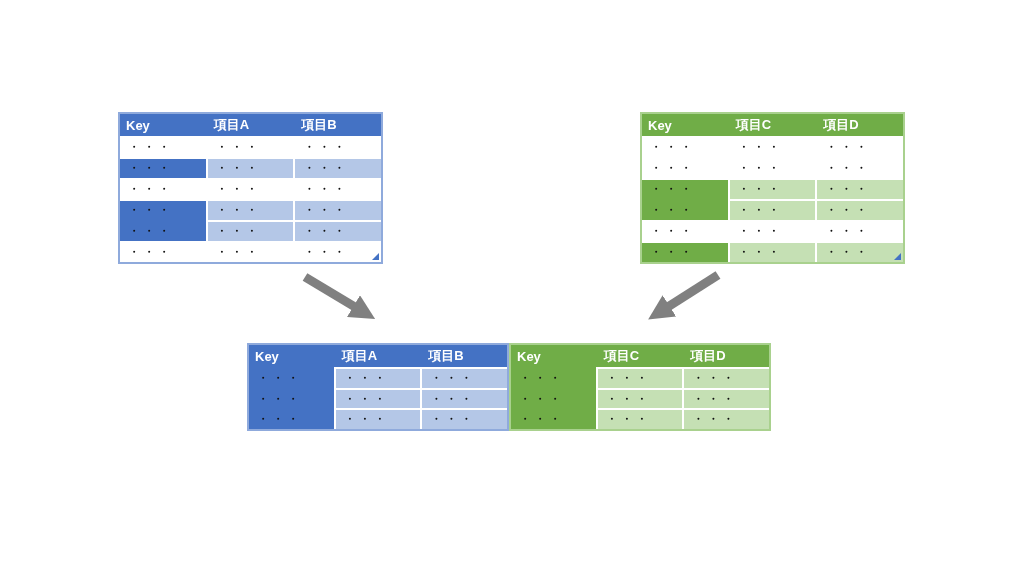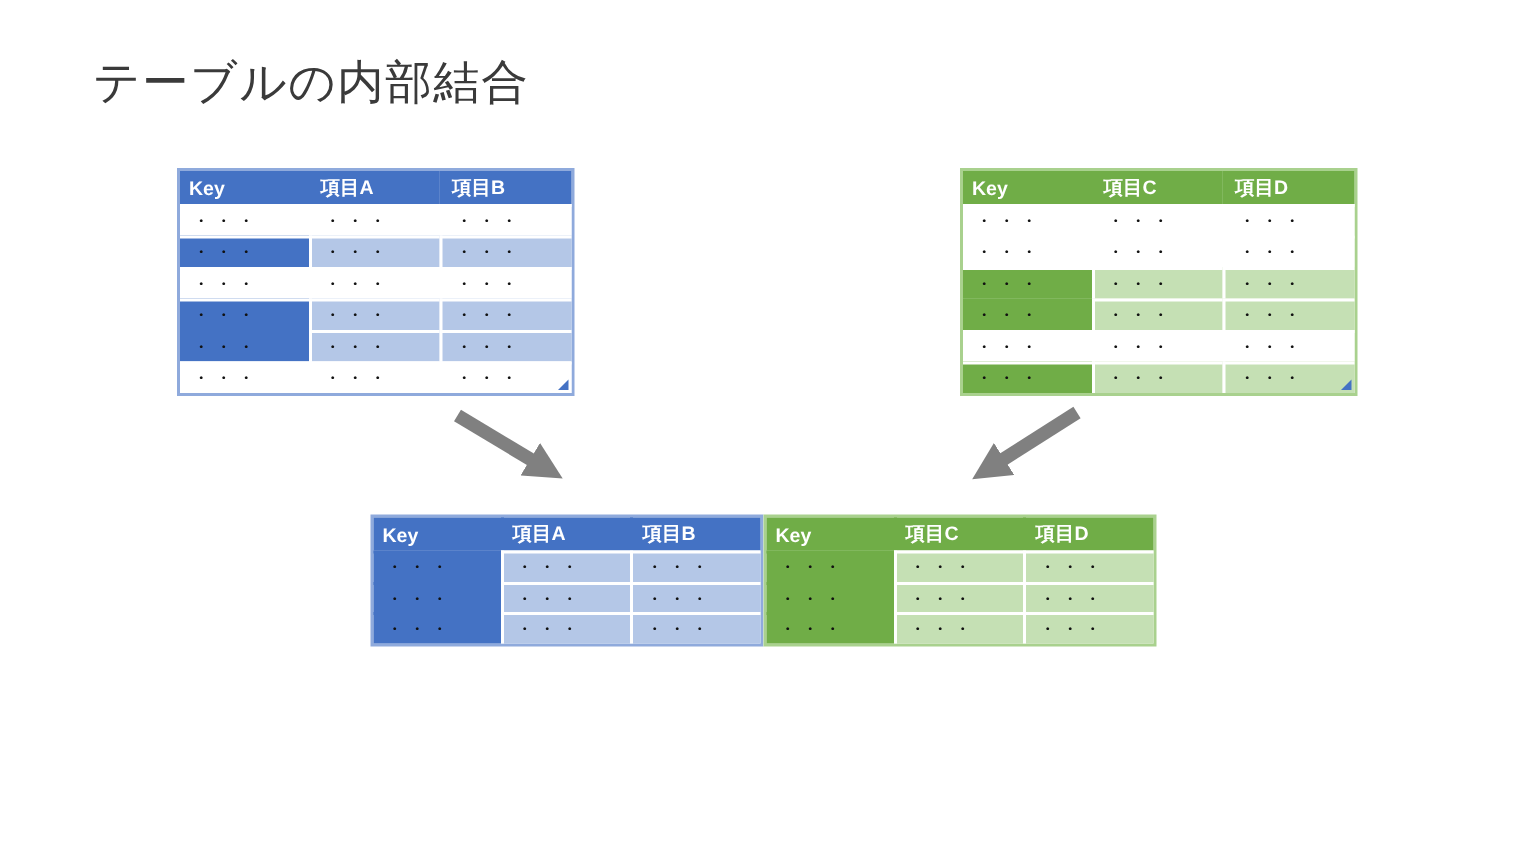--- a/index.html
+++ b/index.html
@@ -72,21 +72,20 @@
     left:0;top:0;
     width:1024px;height:576px;
     pointer-events:none;
   }
 </style>
 </head>
 <body>
 
 <div class="slide">
 
-  <h1 class="slide-title" style="color: rgb(58, 58, 58);">テーブルの内部結合</h1>
 
   <div class="tbl tbl-left" style="border-color: rgb(143, 170, 220);">
       <div class="row header-row">
         <div class="cell th" style="background: rgb(68, 114, 196);">Key</div>
         <div class="cell th" style="background: rgb(68, 114, 196); border-left: 2px solid rgb(68, 114, 196);">項目A</div>
         <div class="cell th" style="background: rgb(68, 114, 196); border-left: 2px solid rgb(68, 114, 196);">項目B</div>
       </div>
       <div class="row">
         <div class="cell td" style="background: rgb(255, 255, 255); border-top: 2px solid rgb(255, 255, 255);">・・・</div>
         <div class="cell td" style="background: rgb(255, 255, 255); border-top: 2px solid rgb(255, 255, 255); border-left: 2px solid rgb(255, 255, 255);">・・・</div>

